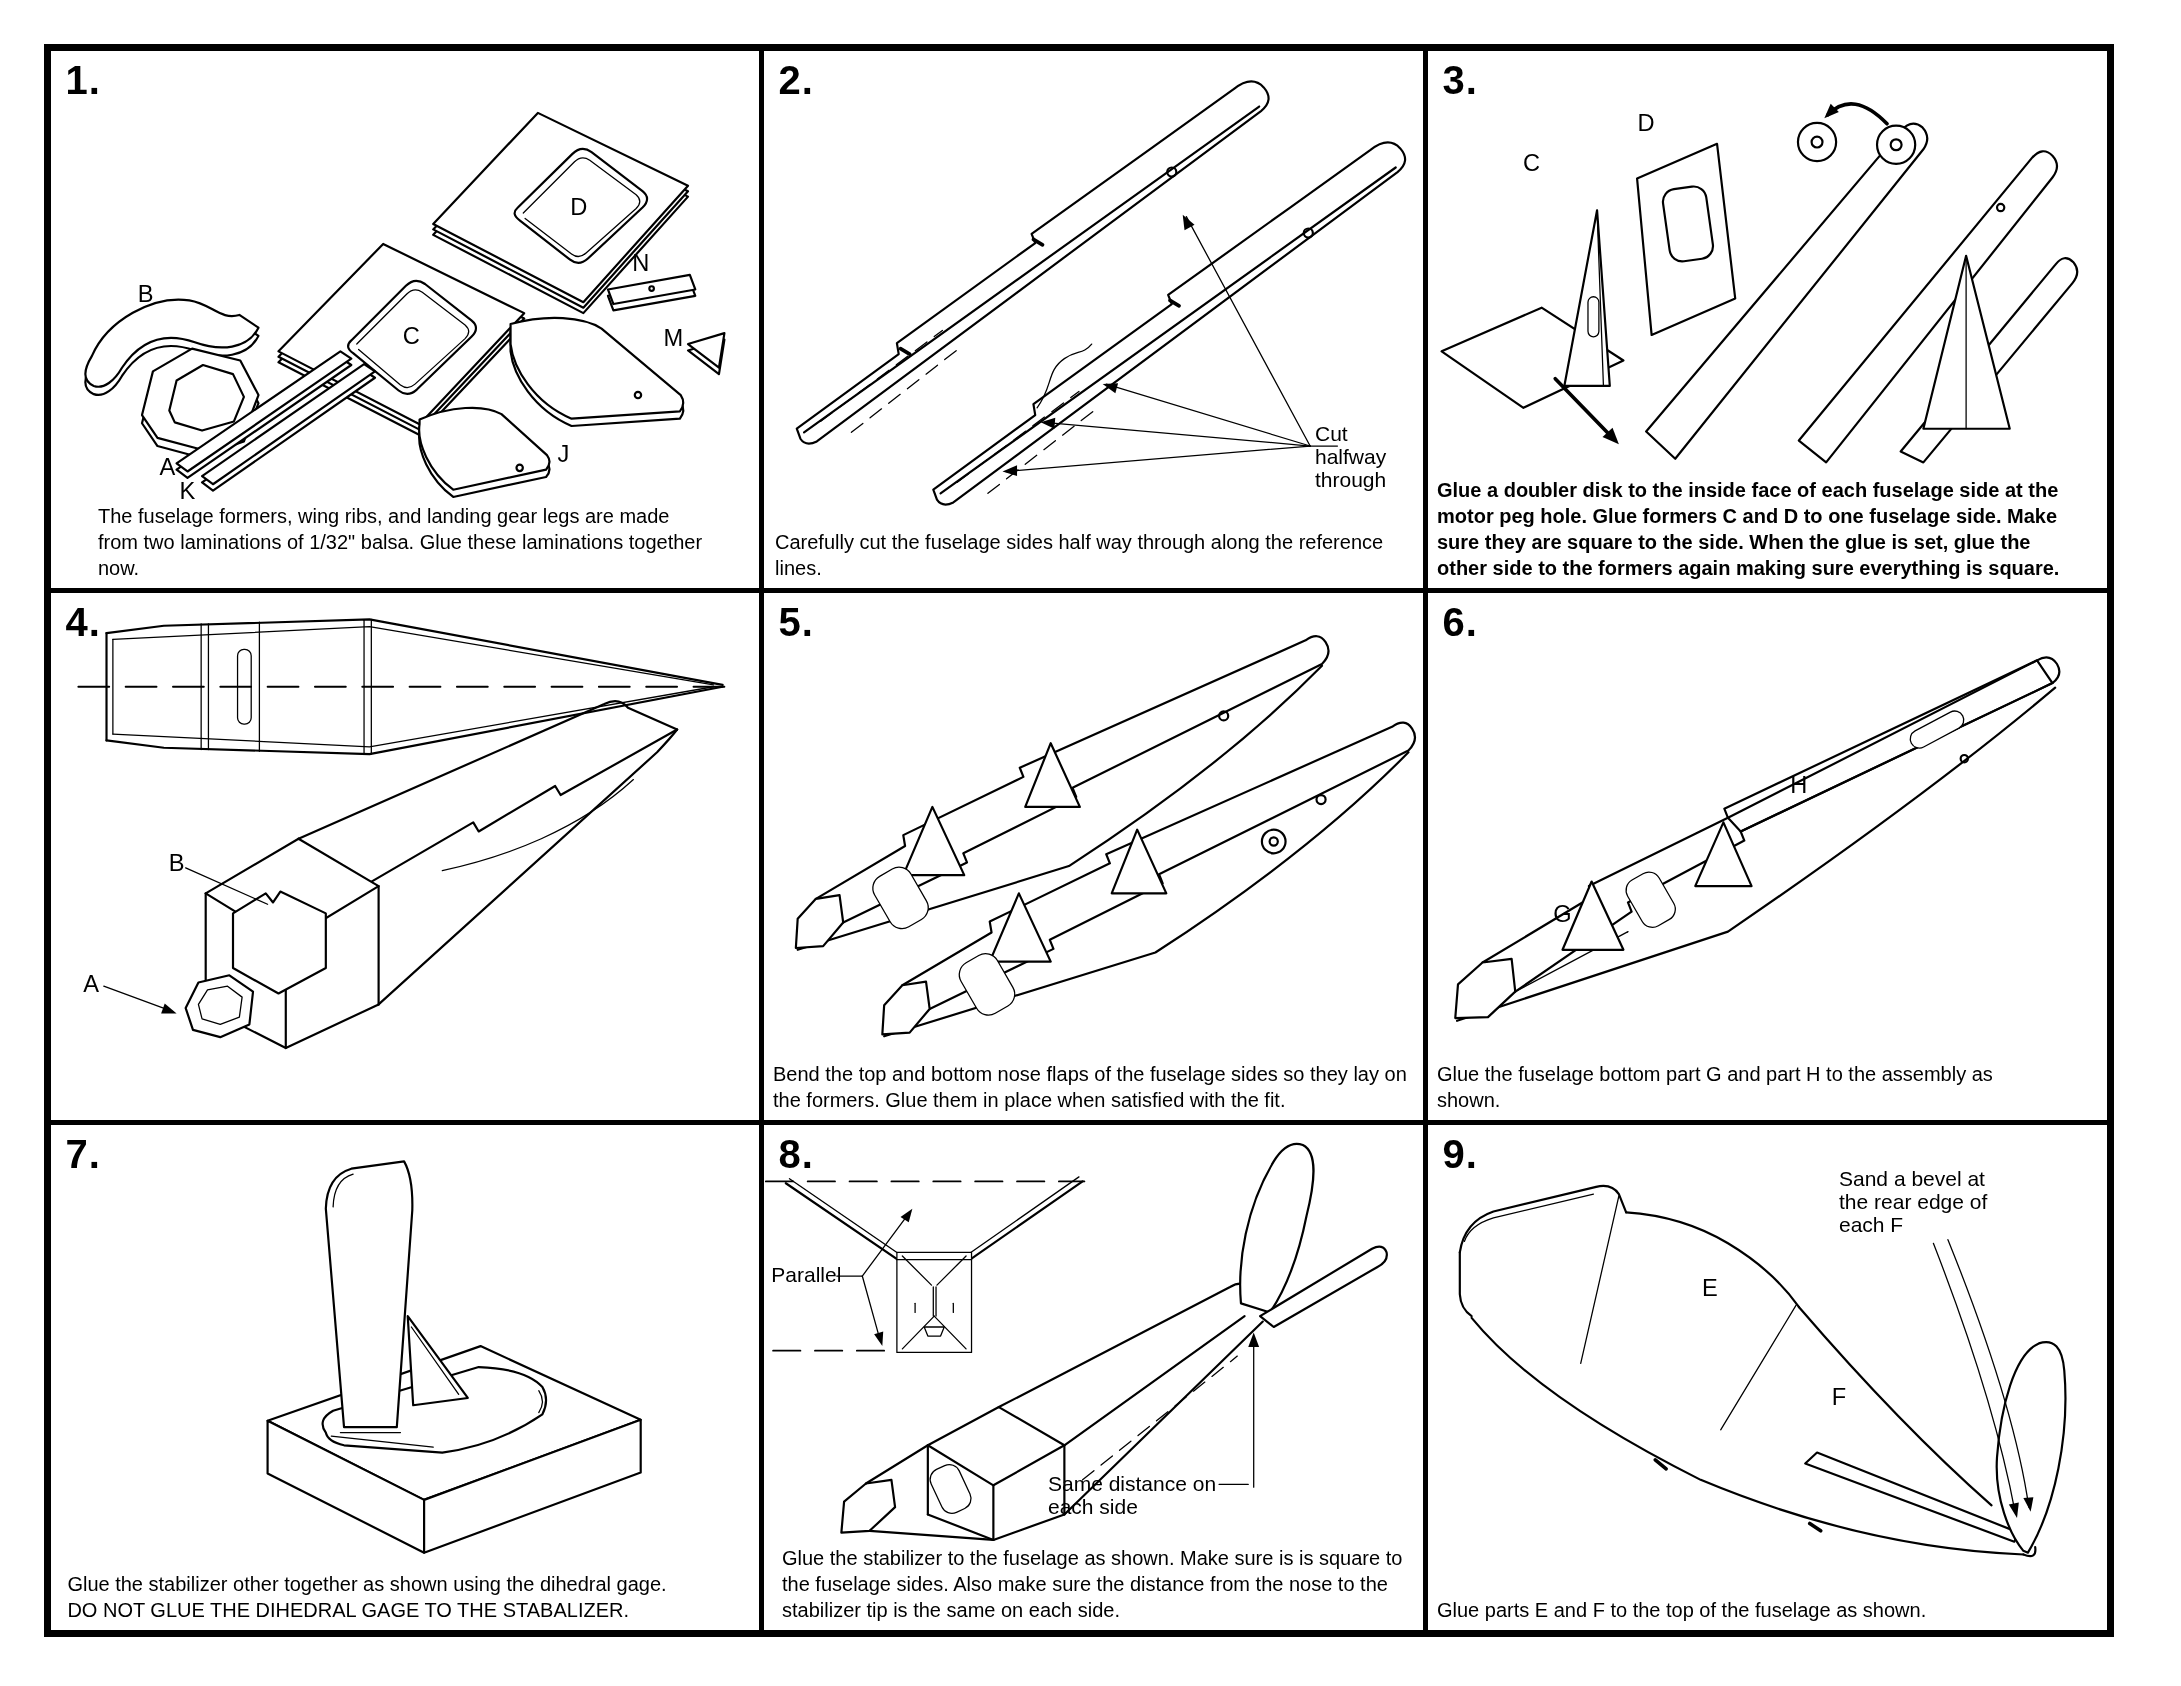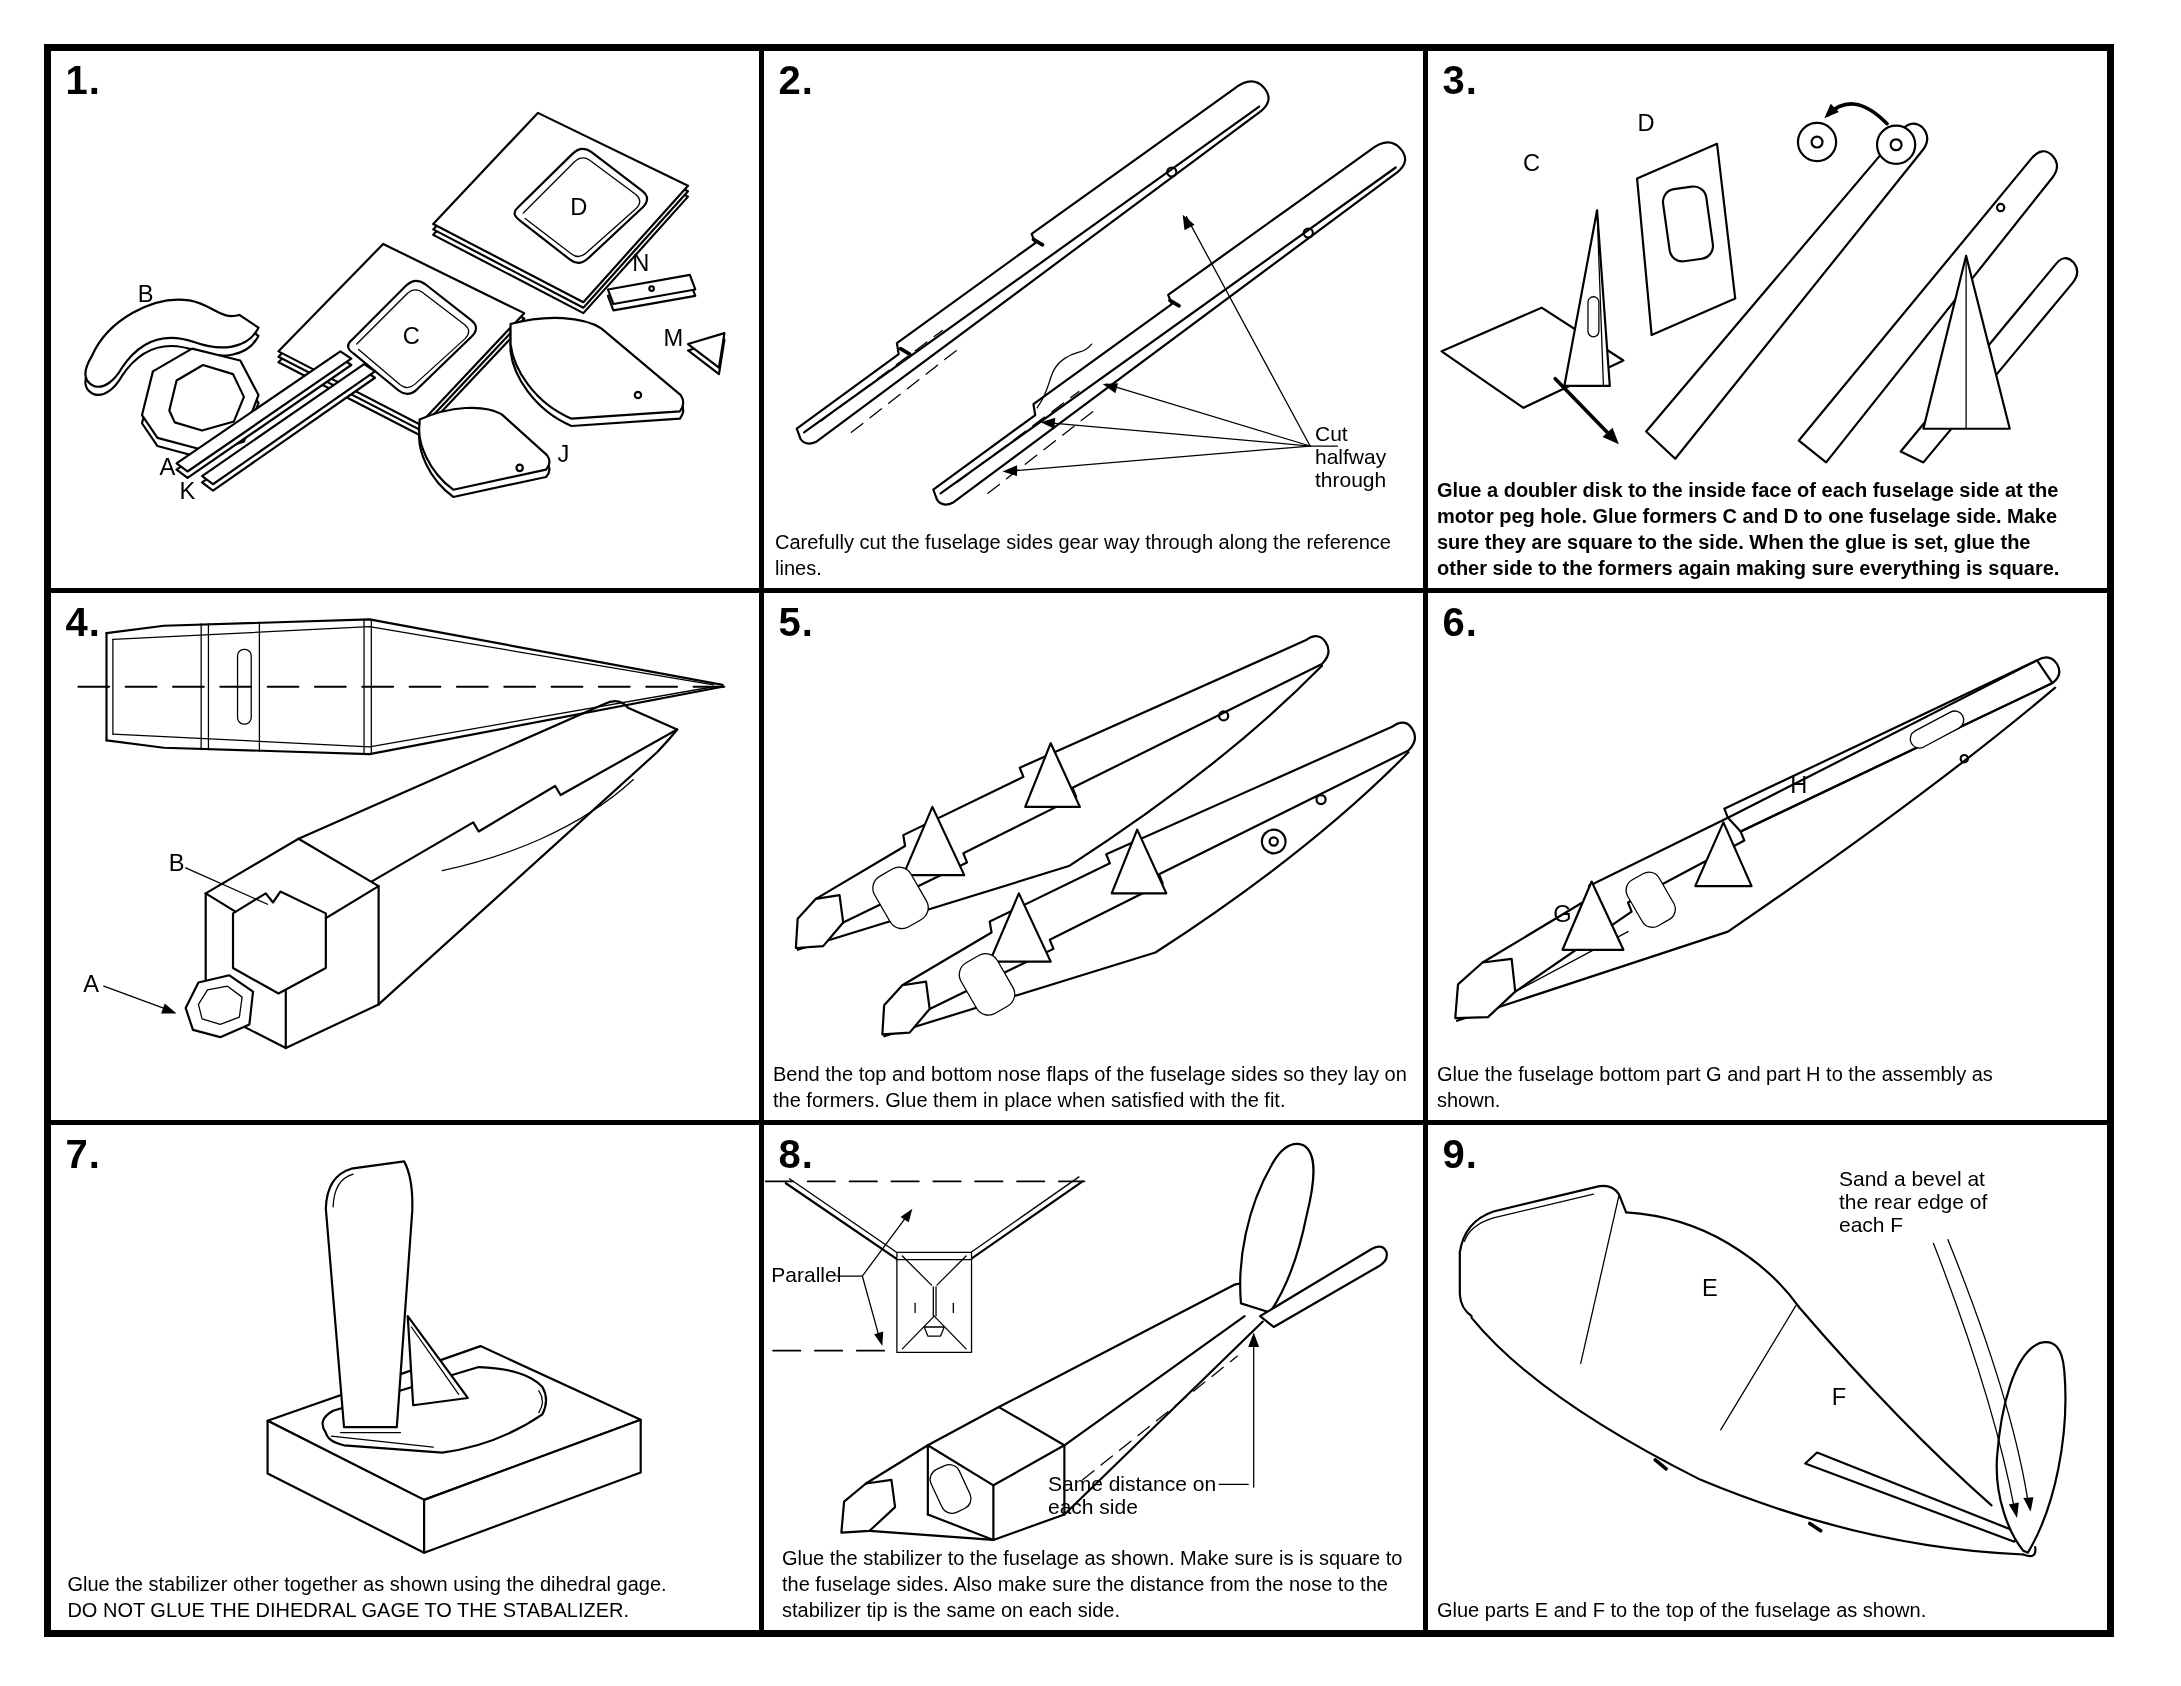--- a/index.html
+++ b/index.html
@@ -84,20 +84,21 @@
       <text class="lbl" x="580" y="180" text-anchor="middle">D</text>
       <text class="lbl" x="396" y="322" text-anchor="middle">C</text>
       <text class="lbl" x="104" y="276" text-anchor="middle">B</text>
       <text class="lbl" x="128" y="466" text-anchor="middle">A</text>
       <text class="lbl" x="150" y="492" text-anchor="middle">K</text>
       <text class="lbl" x="563" y="452" text-anchor="middle">J</text>
       <text class="lbl" x="648" y="242" text-anchor="middle">N</text>
       <text class="lbl" x="684" y="324" text-anchor="middle">M</text>
     </svg>
     <div class="num">1.</div>
+    <div class="caption" style="left:47px;width:605px;">The fuselage formers, wing ribs, and landing gear legs are made from two laminations of 1/32" balsa. Glue these laminations together now.</div>
   </section>
 
   <section class="cell cb cr">
     <svg class="draw" viewBox="0 0 724 590" preserveAspectRatio="none">
       <g transform="translate(0,-55)">
         <path class="f" d="M 36,470 L 148,388 L 146,376 L 298,266 L 294,256 L 428,160 L 516,97 Q 536,81 549,95 Q 561,109 546,121 L 58,484 Q 46,490 40,481 Z"></path>
         <path class="s" d="M 44,474 L 544,116"></path>
         <path class="s thin dashr" d="M 62,462 L 196,362"></path>
         <path class="s thin dashr" d="M 96,474 L 214,382"></path>
         <circle class="s" cx="448" cy="188" r="5"></circle>
@@ -120,21 +121,21 @@
         <line class="s thin" x1="600" y1="434" x2="376" y2="366"></line>
         <line class="s thin" x1="600" y1="434" x2="464" y2="182"></line>
         <polygon class="ah" points="262,462 278,455 278,467"></polygon>
         <polygon class="ah" points="304,408 319,415 320,403"></polygon>
         <polygon class="ah" points="372,366 386,376 389,365"></polygon>
         <polygon class="ah" points="460,180 462,197 473,191"></polygon>
       </g>
     </svg>
     <div class="anno" style="left:551px;top:371px;width:105px;">Cut halfway through</div>
     <div class="num">2.</div>
-    <div class="caption" style="left:11px;width:638px;">Carefully cut the fuselage sides gear way through along the reference lines.</div>
+    <div class="caption" style="left:11px;width:638px;">Carefully cut the fuselage sides half way through along the reference lines.</div>
   </section>
 
   <section class="cell cb">
     <svg class="draw" viewBox="0 0 747 590" preserveAspectRatio="none">
       <g>
         <path class="f" d="M 240,418 L 520,88 Q 532,74 544,84 Q 554,95 545,108 L 272,448 Z"></path>
       </g>
       <g>
         <path class="f" d="M 408,428 L 664,118 Q 676,104 687,115 Q 697,126 687,139 L 438,452 Z"></path>
         <circle class="s" cx="630" cy="172" r="4"></circle>

